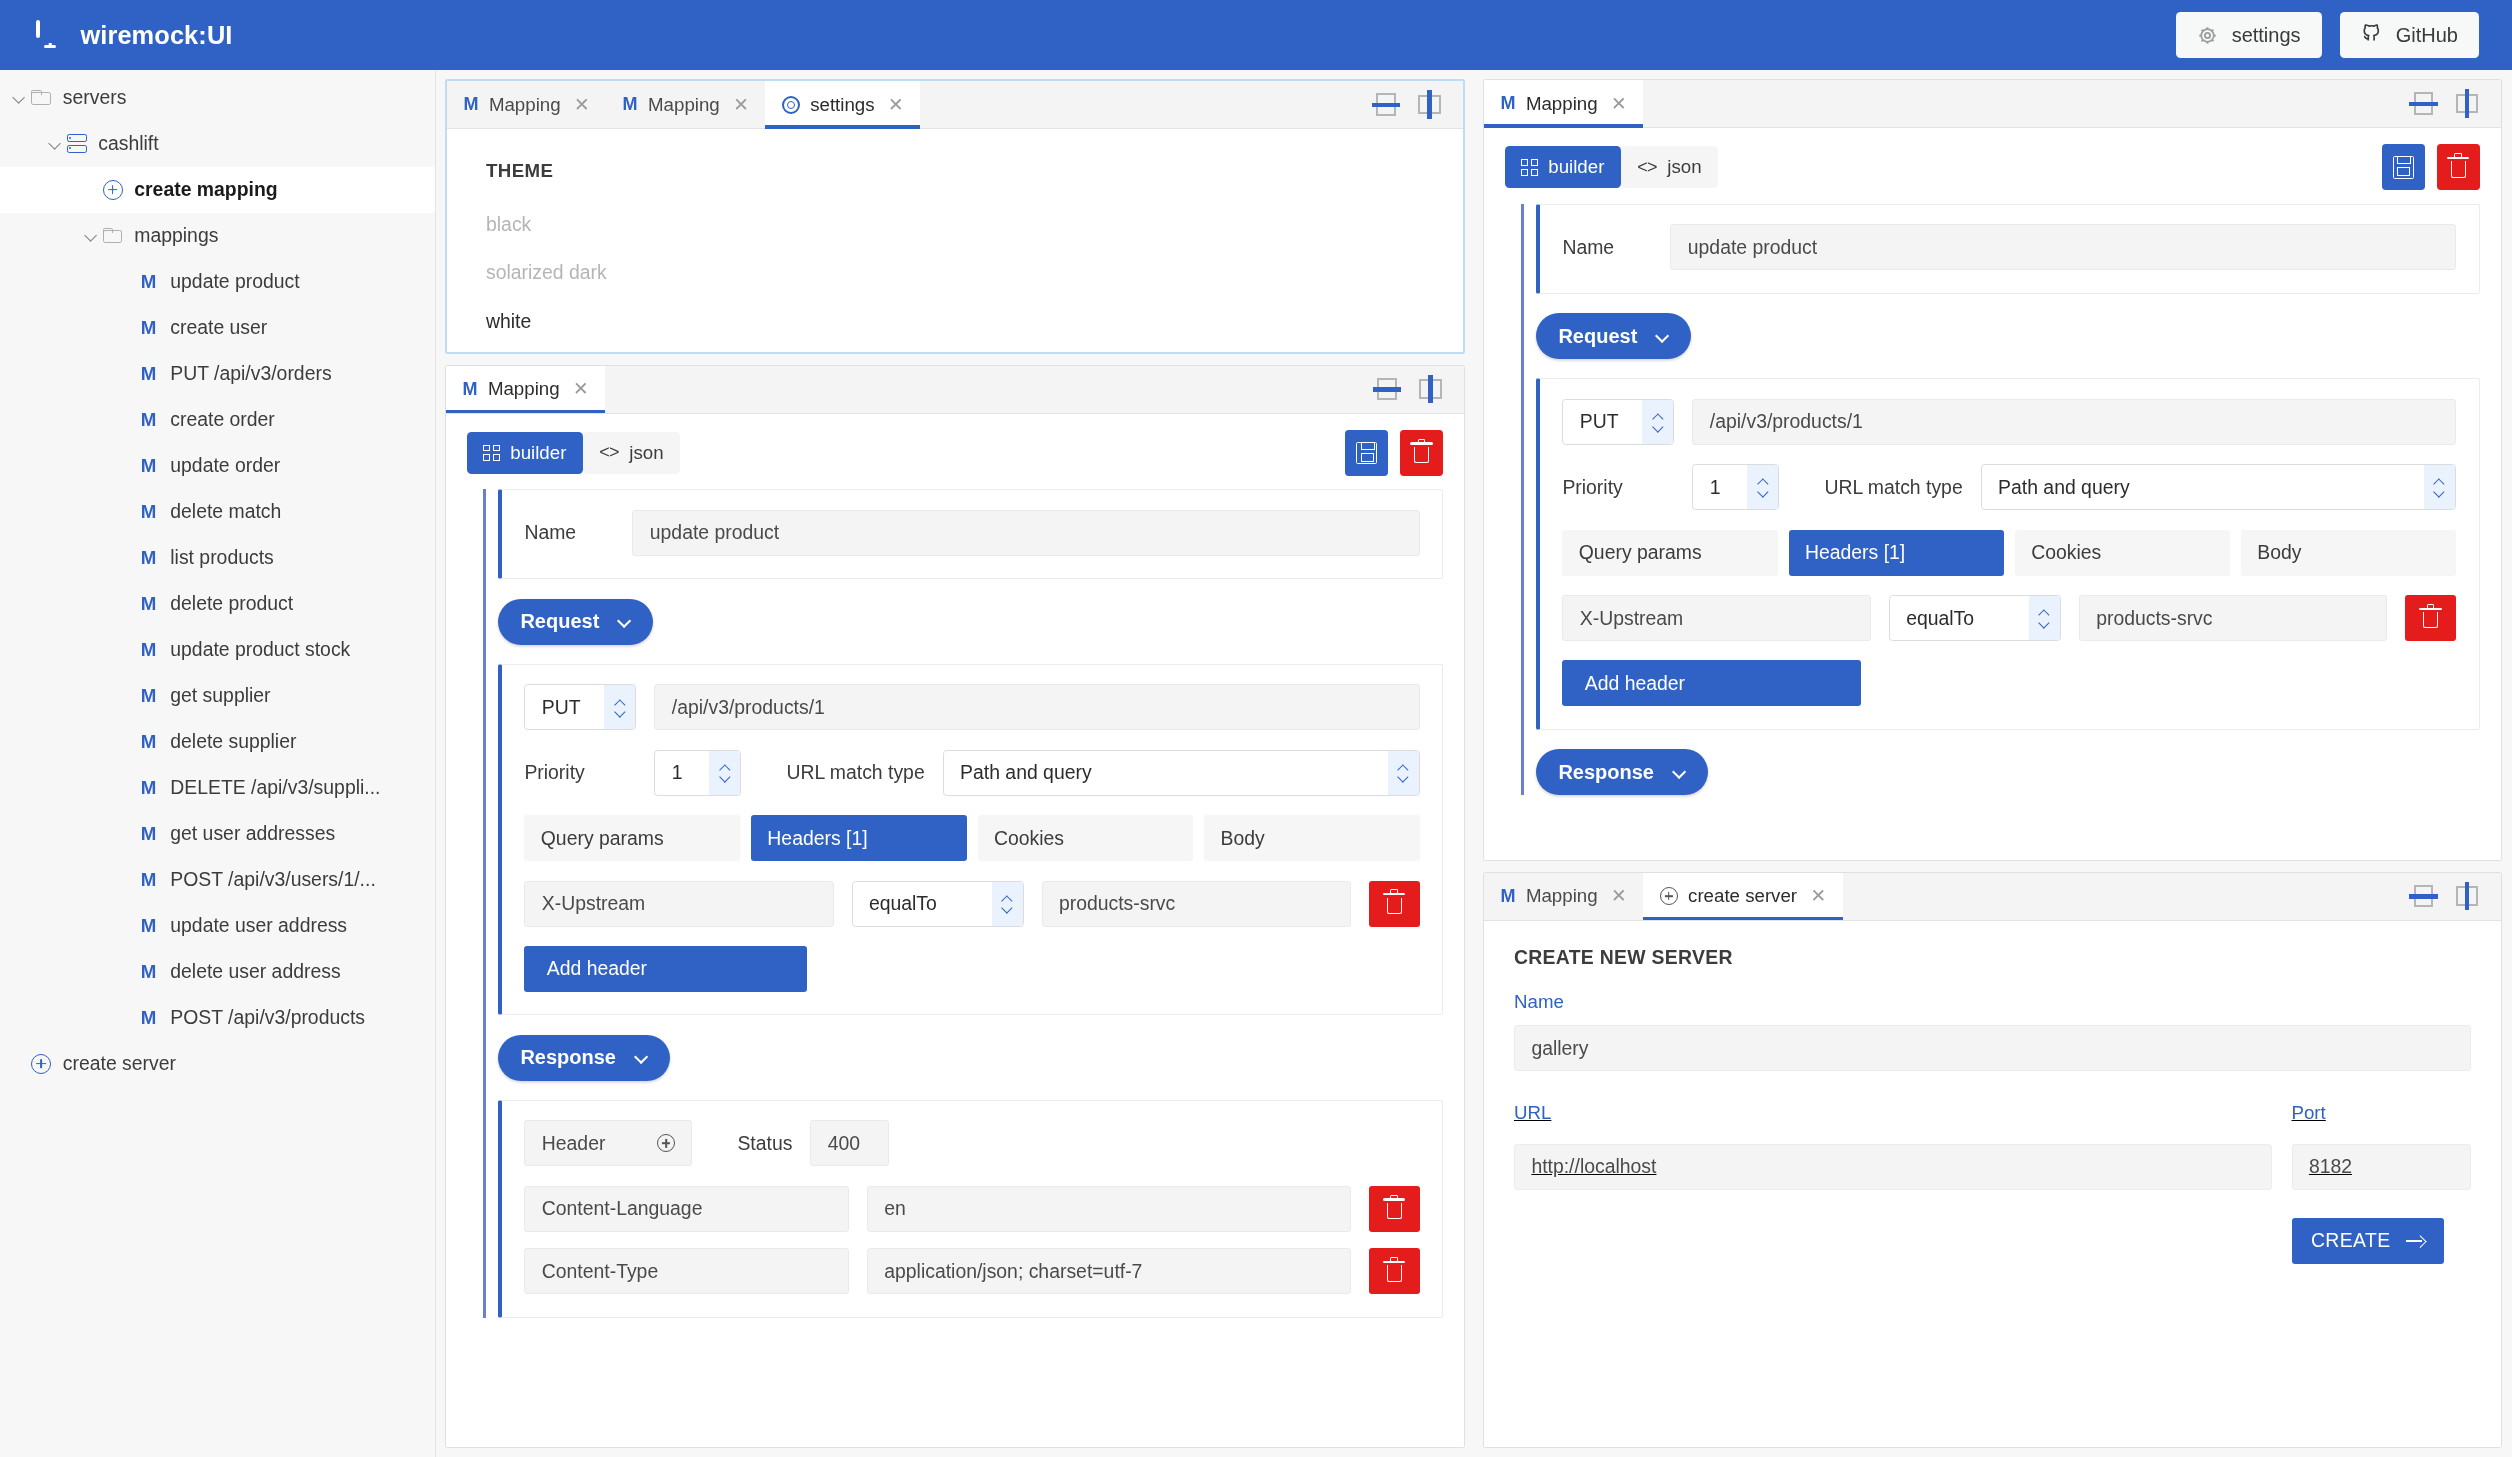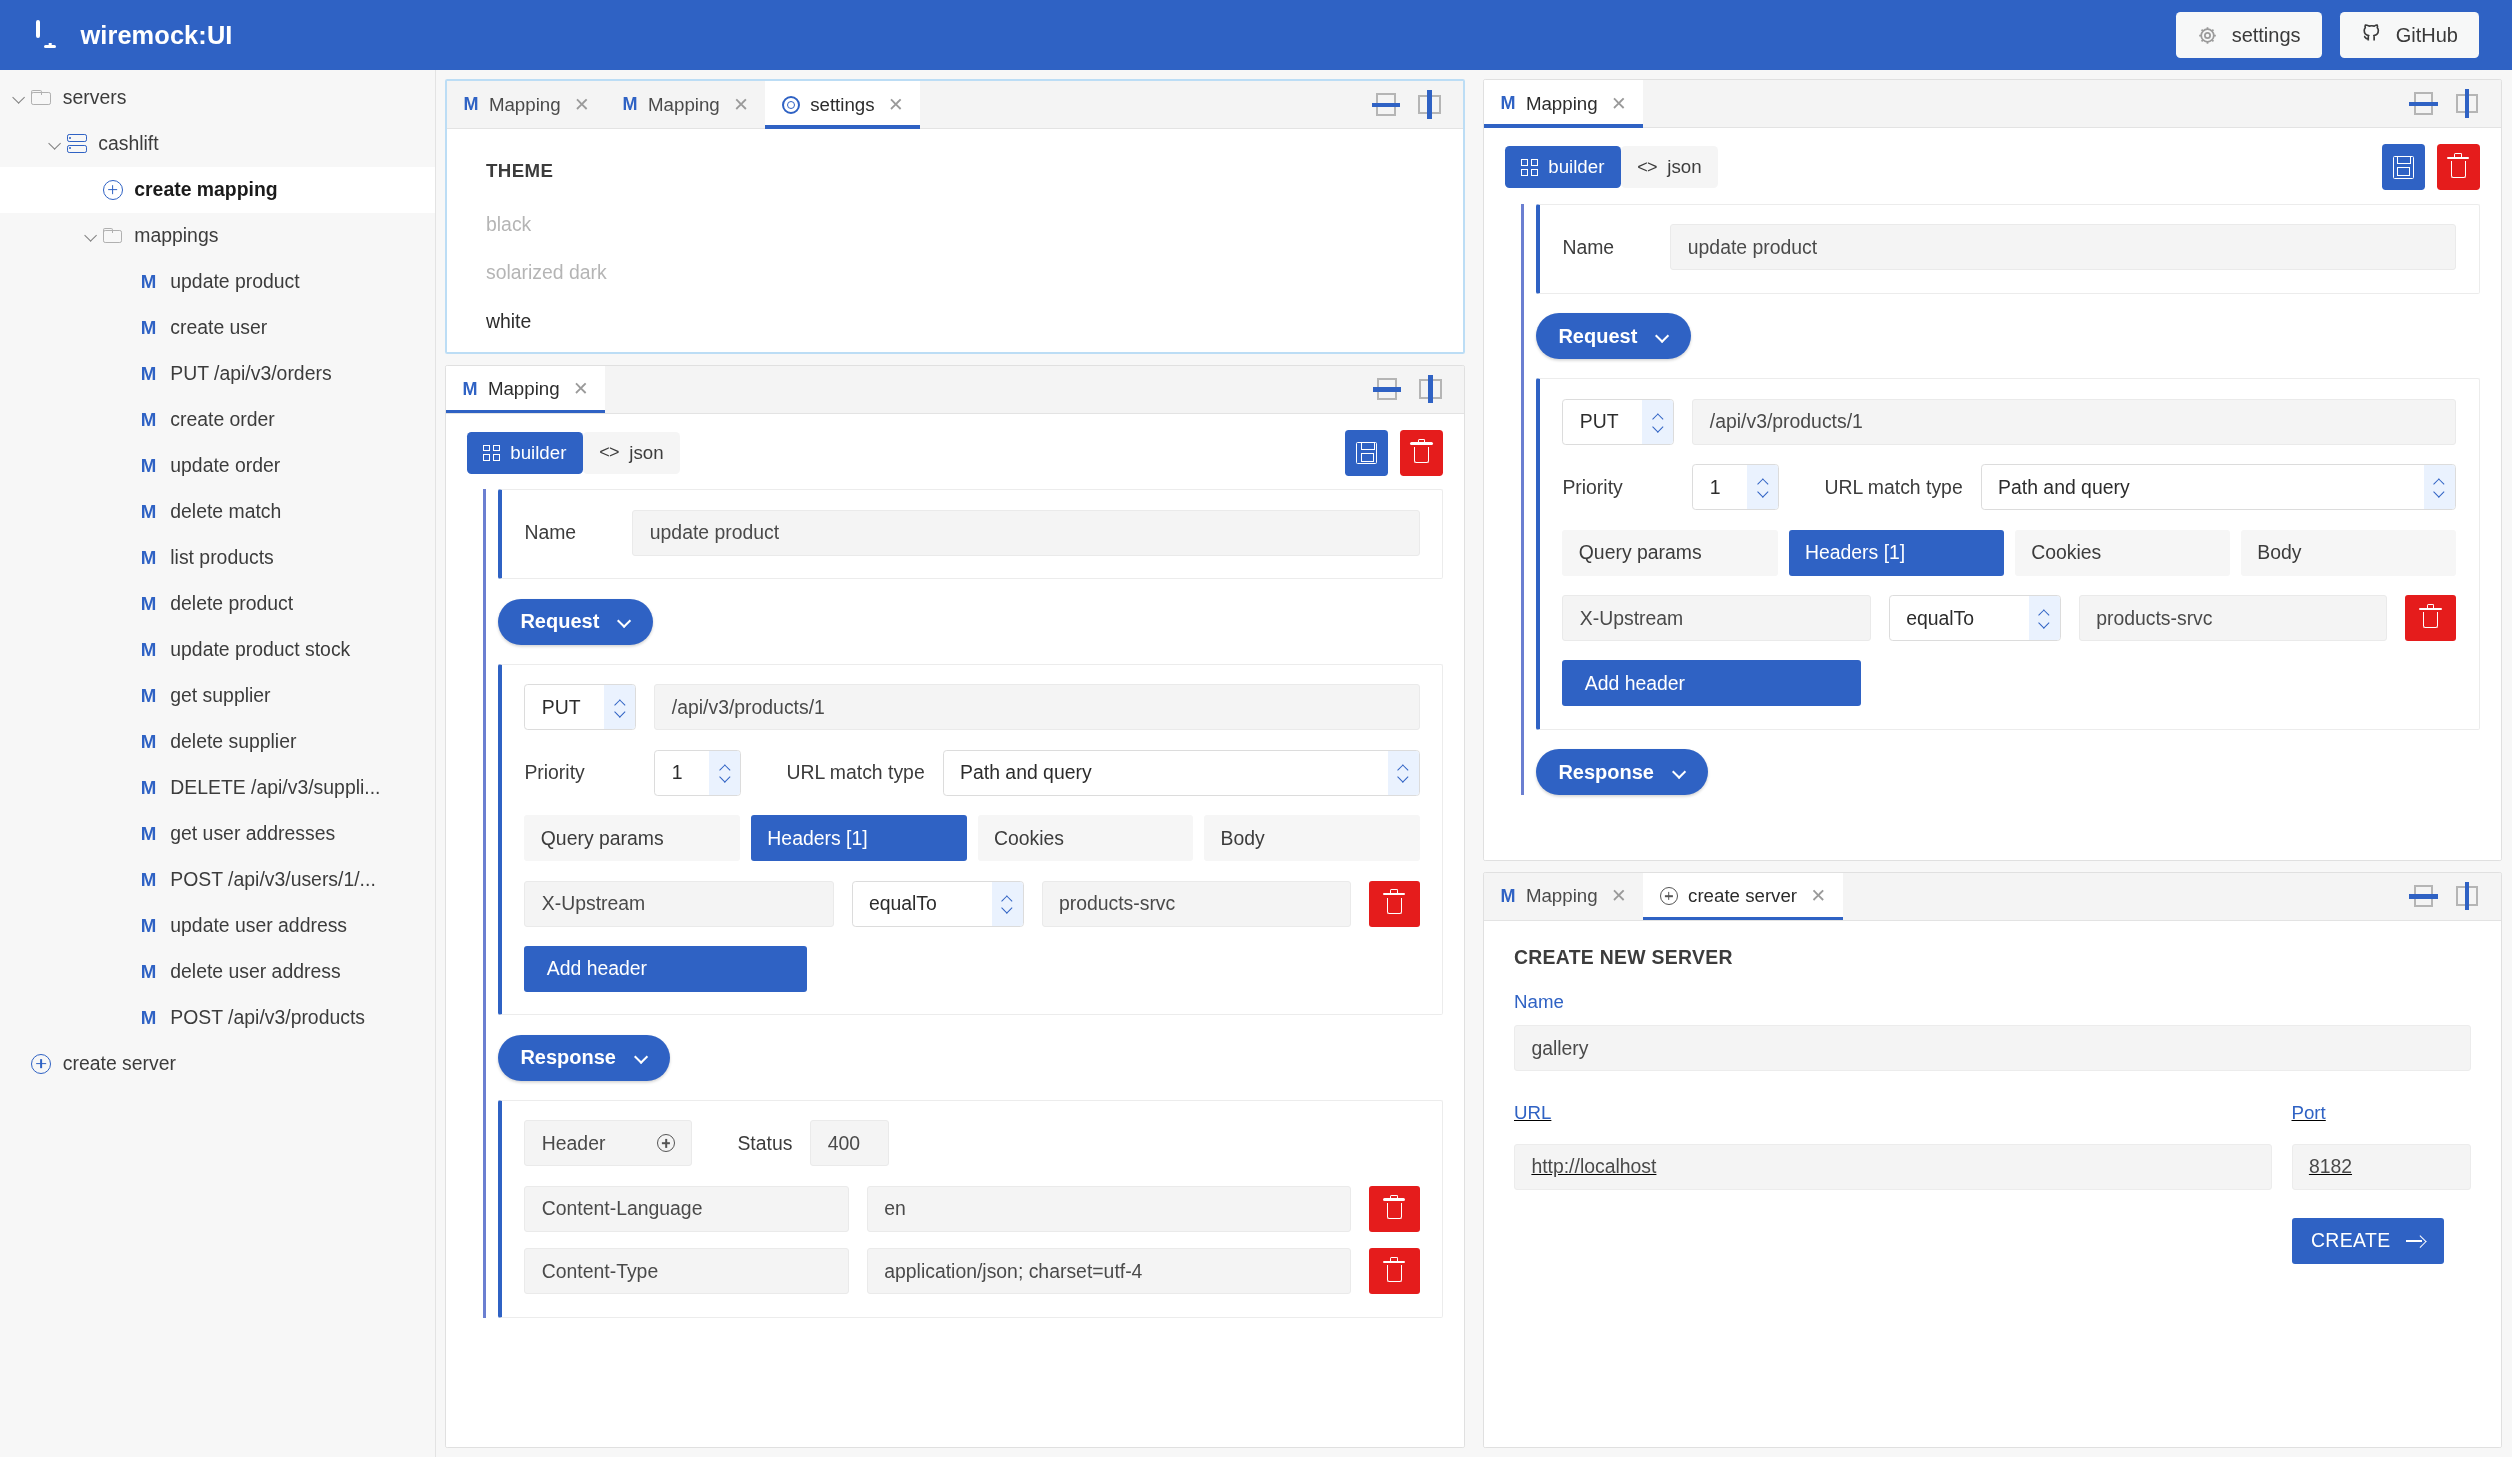--- a/index.html
+++ b/index.html
@@ -679,21 +679,21 @@
                   <button class="btn-del">
                     <span class="trash-glyph">
                         <i class="lid"></i>
                         <i class="hdl"></i>
                         <i class="can"></i>
                       </span>
                   </button>
                 </div>
                 <div class="row">
                   <span class="field" style="flex:1;">Content-Type</span>
-                  <span class="field" style="flex:1.55;">application/json; charset=utf-4</span>
+                  <span class="field" style="flex:1.55;">application/json; charset=utf-7</span>
                   <button class="btn-del">
                     <span class="trash-glyph">
                         <i class="lid"></i>
                         <i class="hdl"></i>
                         <i class="can"></i>
                       </span>
                   </button>
                 </div>
               </div>
 

